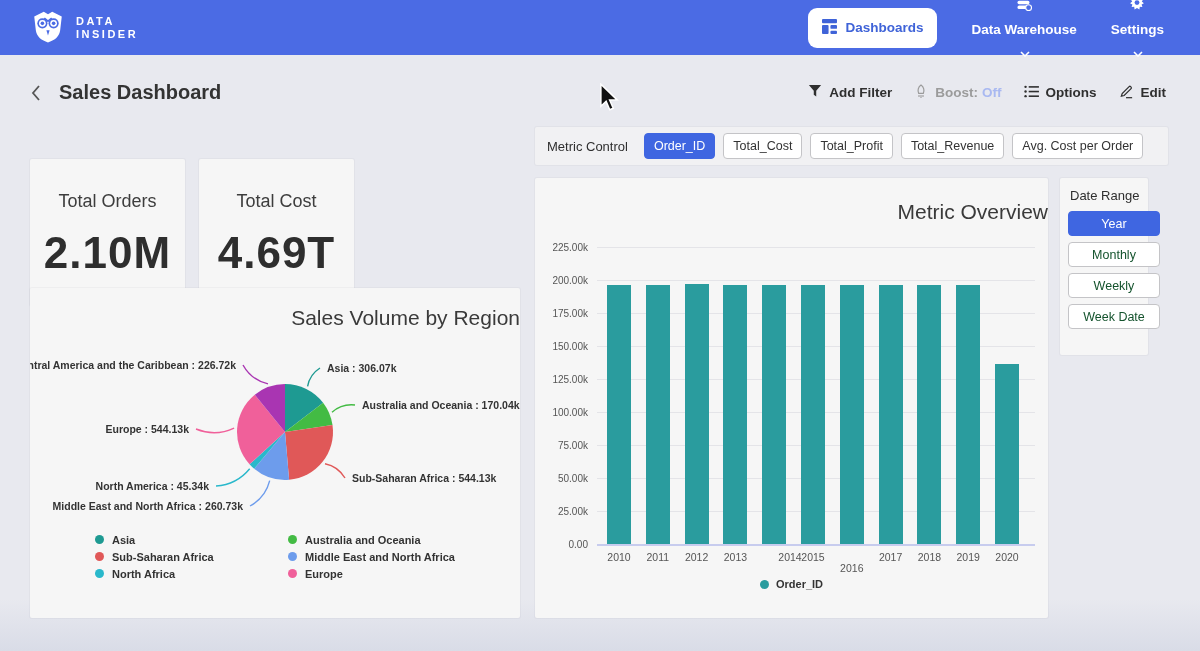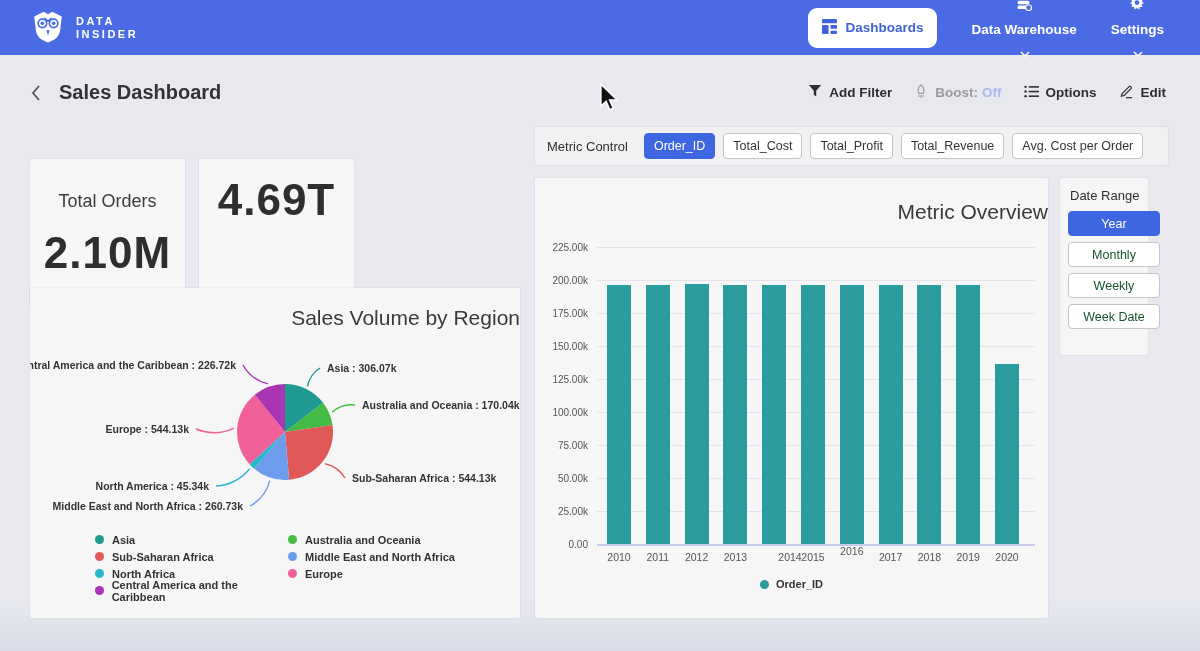--- a/index.html
+++ b/index.html
@@ -207,20 +207,21 @@
         <span>Edit</span>
       </button>
     </div>
   </div>
 
   <div class="card kpi-card" style="left:30px">
     <div class="kpi-label">Total Orders</div>
     <div class="kpi-value">2.10M</div>
   </div>
   <div class="card kpi-card" style="left:199px">
+    <div class="kpi-label">Total Cost</div>
     <div class="kpi-value">4.69T</div>
   </div>
 
   <div class="card metric-bar">
     <span class="metric-bar-label">Metric Control</span>
     <span id="metric-buttons" style="display:flex;gap:8px;">
         <button class="chip selected">Order_ID</button>
         <button class="chip">Total_Cost</button>
         <button class="chip">Total_Profit</button>
         <button class="chip">Total_Revenue</button>
@@ -257,21 +258,21 @@
         <div class="x-label" style="left: 102.8px; top: 373px;">2011</div>
         <div class="bar" style="left: 149.6px; top: 106.488px; height: 259.512px; background: rgb(42, 156, 158);"></div>
         <div class="x-label" style="left: 141.6px; top: 373px;">2012</div>
         <div class="bar" style="left: 188.4px; top: 107.412px; height: 258.588px; background: rgb(42, 156, 158);"></div>
         <div class="x-label" style="left: 180.4px; top: 373px;">2013</div>
         <div class="bar" style="left: 227.2px; top: 107.148px; height: 258.852px; background: rgb(42, 156, 158);"></div>
         <div class="x-label" style="left: 235px; top: 373px;">2014</div>
         <div class="bar" style="left: 266px; top: 107.28px; height: 258.72px; background: rgb(42, 156, 158);"></div>
         <div class="x-label" style="left: 258px; top: 373px;">2015</div>
         <div class="bar" style="left: 304.8px; top: 106.62px; height: 259.38px; background: rgb(42, 156, 158);"></div>
-        <div class="x-label" style="left: 296.8px; top: 367px;">2016</div>
+        <div class="x-label" style="left: 296.8px; top: 384px;">2016</div>
         <div class="bar" style="left: 343.6px; top: 107.148px; height: 258.852px; background: rgb(42, 156, 158);"></div>
         <div class="x-label" style="left: 335.6px; top: 373px;">2017</div>
         <div class="bar" style="left: 382.4px; top: 107.412px; height: 258.588px; background: rgb(42, 156, 158);"></div>
         <div class="x-label" style="left: 374.4px; top: 373px;">2018</div>
         <div class="bar" style="left: 421.2px; top: 107.016px; height: 258.984px; background: rgb(42, 156, 158);"></div>
         <div class="x-label" style="left: 413.2px; top: 373px;">2019</div>
         <div class="bar" style="left: 460px; top: 185.688px; height: 180.312px; background: rgb(42, 156, 158);"></div>
         <div class="x-label" style="left: 452px; top: 373px;">2020</div>
       </div>
     <div class="chart-legend">
@@ -322,24 +323,20 @@
             <span>Asia</span>
           </div>
           <div class="pl-item">
             <span class="dot" style="background: rgb(224, 88, 88);"></span>
             <span>Sub-Saharan Africa</span>
           </div>
           <div class="pl-item">
             <span class="dot" style="background: rgb(41, 184, 203);"></span>
             <span>North Africa</span>
           </div>
-          <div class="pl-item">
-            <span class="dot" style="background: rgb(169, 53, 178);"></span>
-            <span>Central America and the Caribbean</span>
-          </div>
         </div>
         <div class="pie-legend-col">
           <div class="pl-item">
             <span class="dot" style="background: rgb(67, 187, 68);"></span>
             <span>Australia and Oceania</span>
           </div>
           <div class="pl-item">
             <span class="dot" style="background: rgb(109, 156, 236);"></span>
             <span>Middle East and North Africa</span>
           </div>

